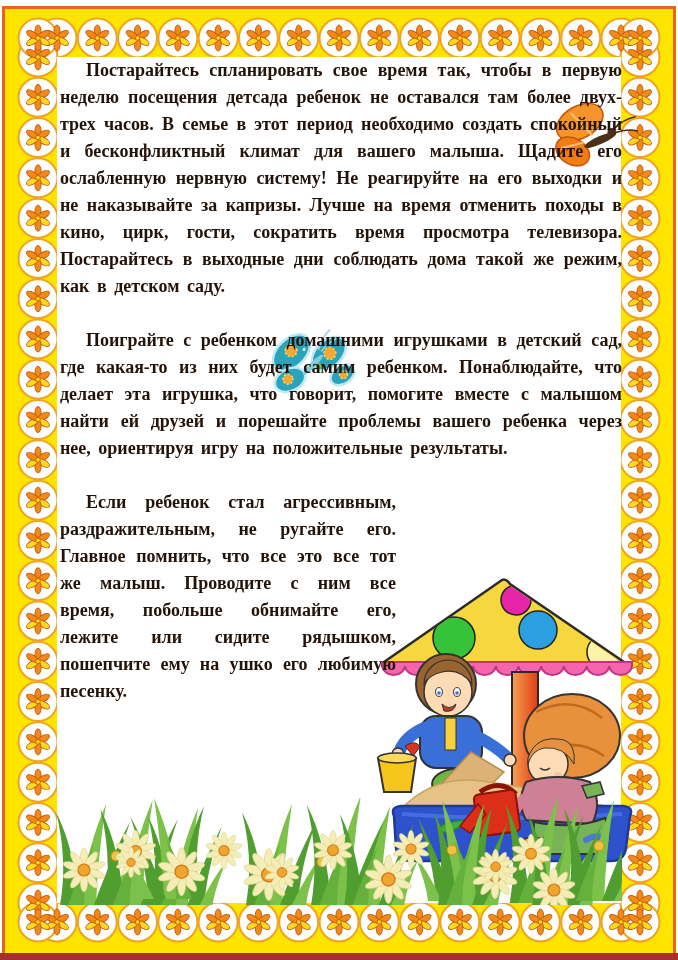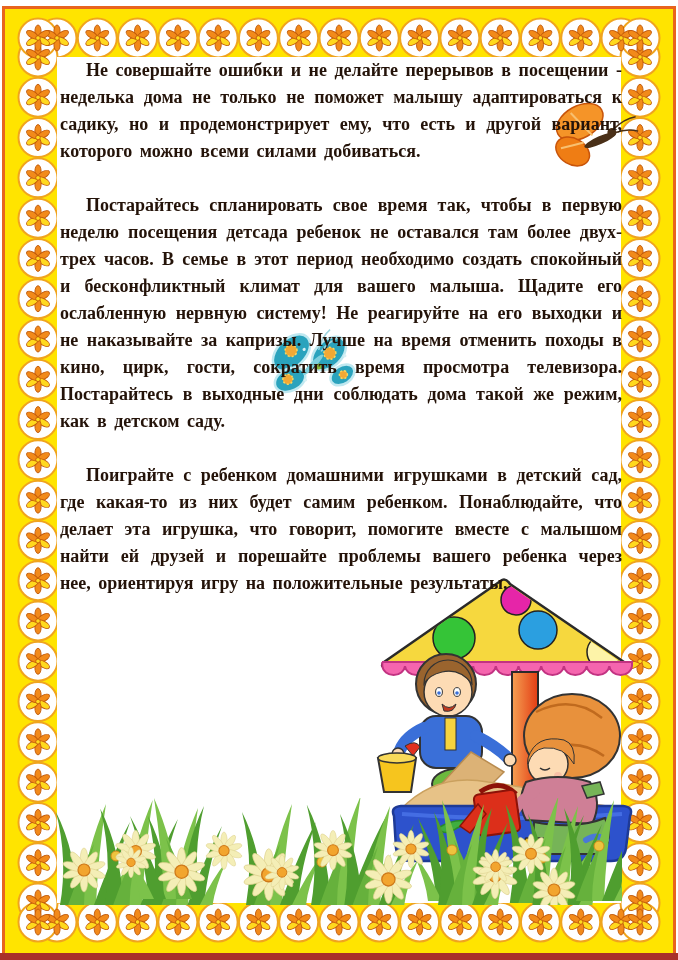--- a/index.html
+++ b/index.html
@@ -366,18 +366,18 @@
       <circle cx="50" cy="40" r="3" fill="#8ab83a"></circle>
       <circle cx="40" cy="20" r="1.6" fill="#d8f0f4"></circle>
         <circle cx="34" cy="50" r="1.6" fill="#d8f0f4"></circle>
       <circle cx="78" cy="36" r="1.6" fill="#d8f0f4"></circle>
       <ellipse cx="45" cy="37" rx="14" ry="3" transform="rotate(-32 45 37)" fill="#7fd0dd"></ellipse>
       <path d="M54,24 Q60,12 70,7 M56,26 Q66,18 77,17" stroke="#9fd4de" stroke-width="1.5" fill="none"></path>
     </g>
   </svg>
 
   <div class="layer text-layer">
-    <p>Не совершайте ошибки и не делайте перерывов в посещении - неделька дома не только не поможет малышу адаптироваться к садику, но и продемонстрирует ему, что есть и другой вариант, которого можно всеми силами добиваться.</p>
     <p>Постарайтесь спланировать свое время так, чтобы в первую неделю посещения детсада ребенок не оставался там более двух-трех часов. В семье в этот период необходимо создать спокойный и бесконфликтный климат для вашего малыша. Щадите его ослабленную нервную систему! Не реагируйте на его выходки и не наказывайте за капризы. Лучше на время отменить походы в кино, цирк, гости, сократить время просмотра телевизора. Постарайтесь в выходные дни соблюдать дома такой же режим, как в детском саду.</p>
     <p>Поиграйте с ребенком домашними игрушками в детский сад, где какая-то из них будет самим ребенком. Понаблюдайте, что делает эта игрушка, что говорит, помогите вместе с малышом найти ей друзей и порешайте проблемы вашего ребенка через нее, ориентируя игру на положительные результаты.</p>
+    <p class="narrow">Если ребенок стал агрессивным, раздражительным, не ругайте его. Главное помнить, что все это все тот же малыш. Проводите с ним все время, побольше обнимайте его, лежите или сидите рядышком, пошепчите ему на ушко его любимую песенку.</p>
   </div>
 
 </div>
 
 </body></html>

